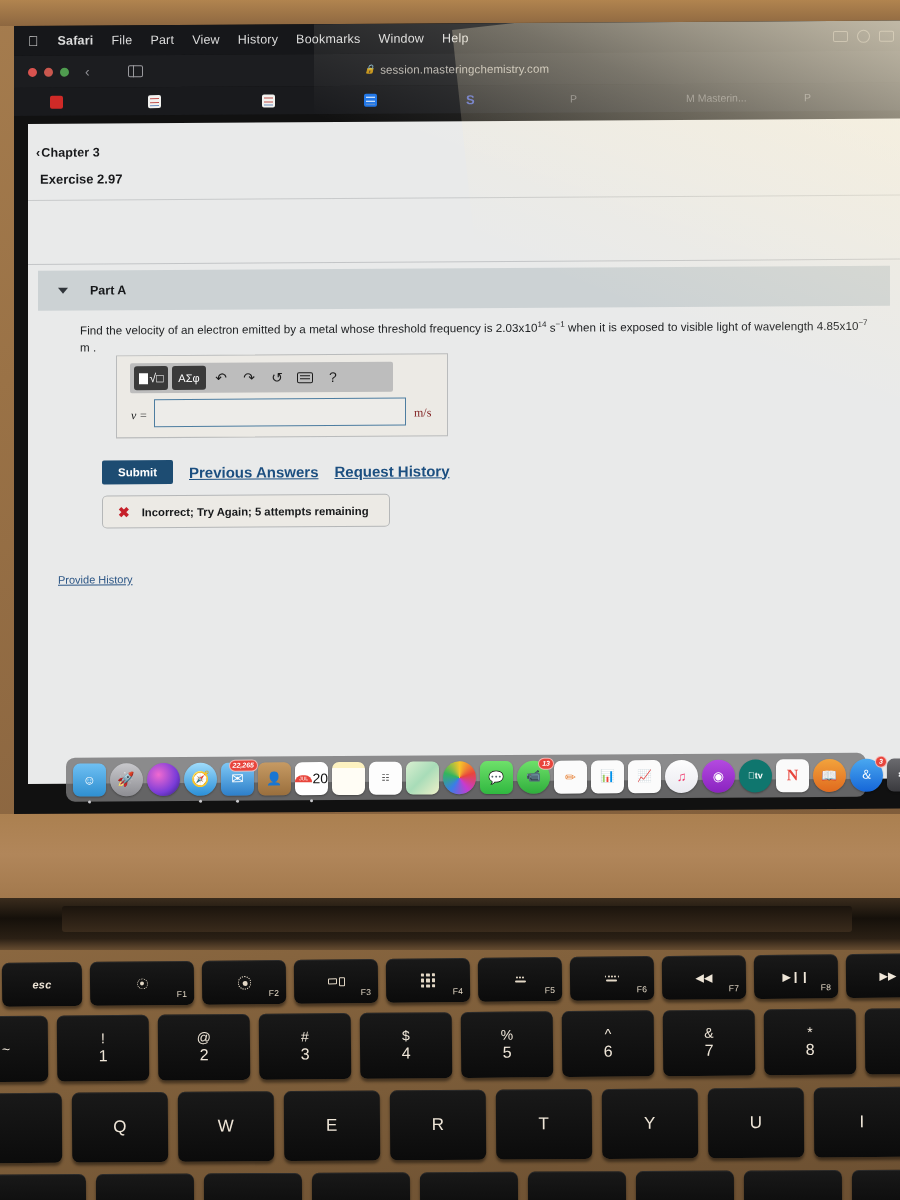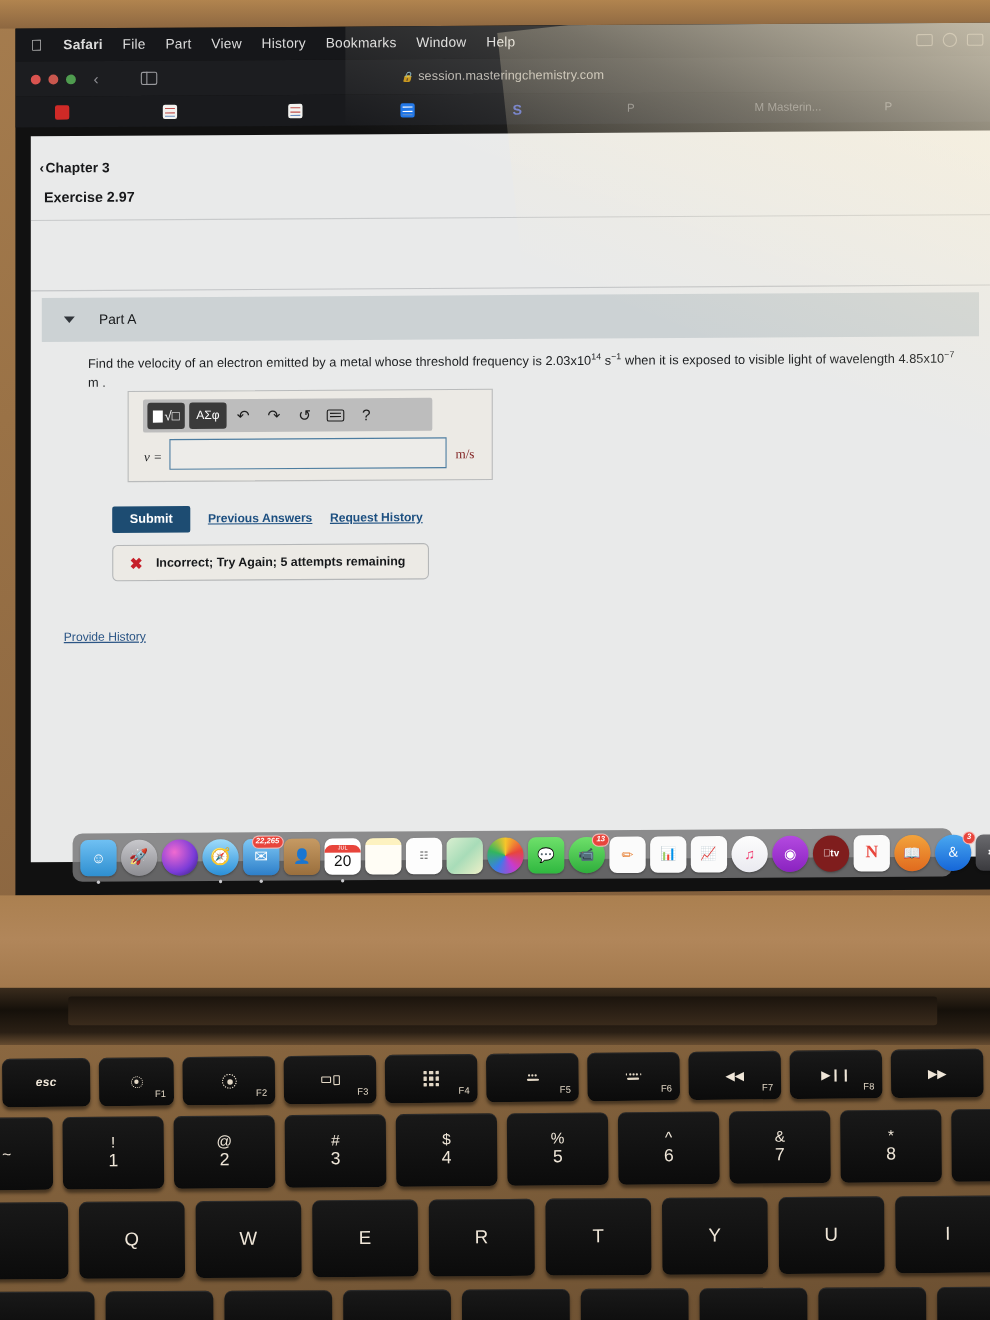--- a/index.html
+++ b/index.html
@@ -130,21 +130,21 @@
   .rule1 { position:absolute; left:0; top:76px; width:872px; height:1px; background:#c8cacb; }
   .rule2 { position:absolute; left:0; top:140px; width:872px; height:1px; background:#c3c5c7; }
 
   .part-header {
     position:absolute; left:10px; top:147px; width:852px; height:40px;
     background:#ccd2d4;
     display:flex; align-items:center; gap:22px;
     padding-left:20px;
   }
   .caret { width:0;height:0;border-left:5px solid transparent;border-right:5px solid transparent;border-top:6px solid #30353a; }
-  .part-label { font-size:12.5px; font-weight:normal; color:#16181a; }
+  .part-label { font-size:12.5px; font-weight:bold; color:#16181a; }
 
   .question {
     position:absolute; left:52px; top:198px; width:800px;
     font-size:11.6px; color:#1b1d1f; line-height:1.5;
     letter-spacing:.05px;
   }
   .question sup { font-size:8px; }
 
   
   .ans-box {
@@ -192,21 +192,21 @@
     font-family:"Liberation Serif", serif;
     font-size:12px; color:#7f1d1d;
   }
 
   .btn-row { position:absolute; left:74px; top:337px; display:flex; align-items:center; gap:16px; }
   .submit-btn {
     background:#1d4c72; color:#fff; font-size:11.5px; font-weight:bold;
     padding:6px 16px; border:none; border-radius:2px;
   }
   .link {
-    color:#1c4f80; font-size:11px; font-weight:bold;
+    color:#1c4f80; font-size:15px; font-weight:bold;
     text-decoration:underline; white-space:nowrap;
   }
 
   .feedback-box {
     position:absolute; left:74px; top:372px; width:288px; height:33px;
     background:#eceae5; border:1px solid #b5b7b8; border-radius:5px;
     display:flex; align-items:center; gap:12px; padding-left:15px;
   }
   .x-mark { color:#c6202a; font-size:14px; font-weight:bold; }
   .fb-text { font-size:11.3px; font-weight:bold; color:#16181a; }
@@ -460,21 +460,21 @@
         </span>
       <span class="dk circ" style="background:radial-gradient(circle at 35% 35%,#f06ad0,#7a3cd8 60%,#2b1e6e)"></span>
       <span class="dk circ" style="background:linear-gradient(180deg,#9fdcfb,#2a8fd8)">
           <span style="font-size:15px">🧭</span>
           <i class="dot"></i>
         </span>
       <span class="dk" style="background:linear-gradient(180deg,#7ec8f5,#2e7fc9)">✉<i class="badge">22,265</i><i class="dot"></i></span>
       <span class="dk" style="background:linear-gradient(180deg,#c69a63,#9a6f3d)">
           <span style="font-size:13px">👤</span>
         </span>
-      <span class="dk" style="background:#fff;color:#111;flex-direction:column;line-height:1">
+      <span class="dk" style="background:#fff;color:#111;flex-direction:row;line-height:1">
           <span style="background:#e8453c;color:#fff;font-size:5px;width:100%;text-align:center;border-radius:7px 7px 0 0;padding:1px 0">JUL</span>
           <span style="font-size:14px;font-weight:300">20</span>
           <i class="dot"></i>
         </span>
       <span class="dk" style="background:linear-gradient(180deg,#fdf2c0 0%,#fdf2c0 18%,#fffdf5 18%)"></span>
       <span class="dk" style="background:#fdfdfd">
           <span style="font-size:9px;color:#555">☷</span>
         </span>
       <span class="dk" style="background:linear-gradient(135deg,#d9efd0,#a8dcb8 50%,#eef0c8)"></span>
       <span class="dk circ" style="background:conic-gradient(#f6c52a,#e8453c,#c63bd0,#3a7de8,#32b55e,#f6c52a)"></span>
@@ -493,21 +493,21 @@
         </span>
       <span class="dk" style="background:#fbfbfb">
           <span style="font-size:12px;color:#2a7ad0">📈</span>
         </span>
       <span class="dk circ" style="background:linear-gradient(180deg,#fdfdfd,#eaeaf0)">
           <span style="font-size:13px;color:#f0376b">♫</span>
         </span>
       <span class="dk circ" style="background:linear-gradient(180deg,#b44ae0,#8a23c0)">
           <span style="font-size:13px">◉</span>
         </span>
-      <span class="dk circ" style="background:#7f1d1d">
+      <span class="dk circ" style="background:#0f766e">
           <span style="font-size:9px;font-weight:bold">tv</span>
         </span>
       <span class="dk" style="background:#fafafa;color:#e8453c">
           <span style="font-size:16px;font-weight:bold;font-family:'Liberation Serif',serif">N</span>
         </span>
       <span class="dk circ" style="background:linear-gradient(180deg,#f2a33c,#e06a1e)">
           <span style="font-size:13px">📖</span>
         </span>
       <span class="dk circ" style="background:linear-gradient(180deg,#4aa8f0,#1566d8)">
           <span style="font-size:13px">＆</span>
@@ -524,21 +524,21 @@
 
   <div class="chin"></div>
   <div class="hinge"></div>
   <div class="hinge-bar"></div>
   <div class="deck"></div>
 
   <div class="kb-row" style="left:2px; top:958px; gap:8px; transform:rotate(-0.6deg);">
     <span class="key" style="width:80px;height:44px">
       <span class="esc-lbl">esc</span>
     </span>
-    <span class="key" style="width:68px;height:44px">
+    <span class="key" style="width:104px;height:44px">
       <span class="sun">
           <i></i>
         </span>
       <span class="fkey-lbl">F1</span>
     </span>
     <span class="key" style="width:84px;height:44px">
       <span class="sun" style="transform:scale(1.25)">
           <i></i>
         </span>
       <span class="fkey-lbl">F2</span>

